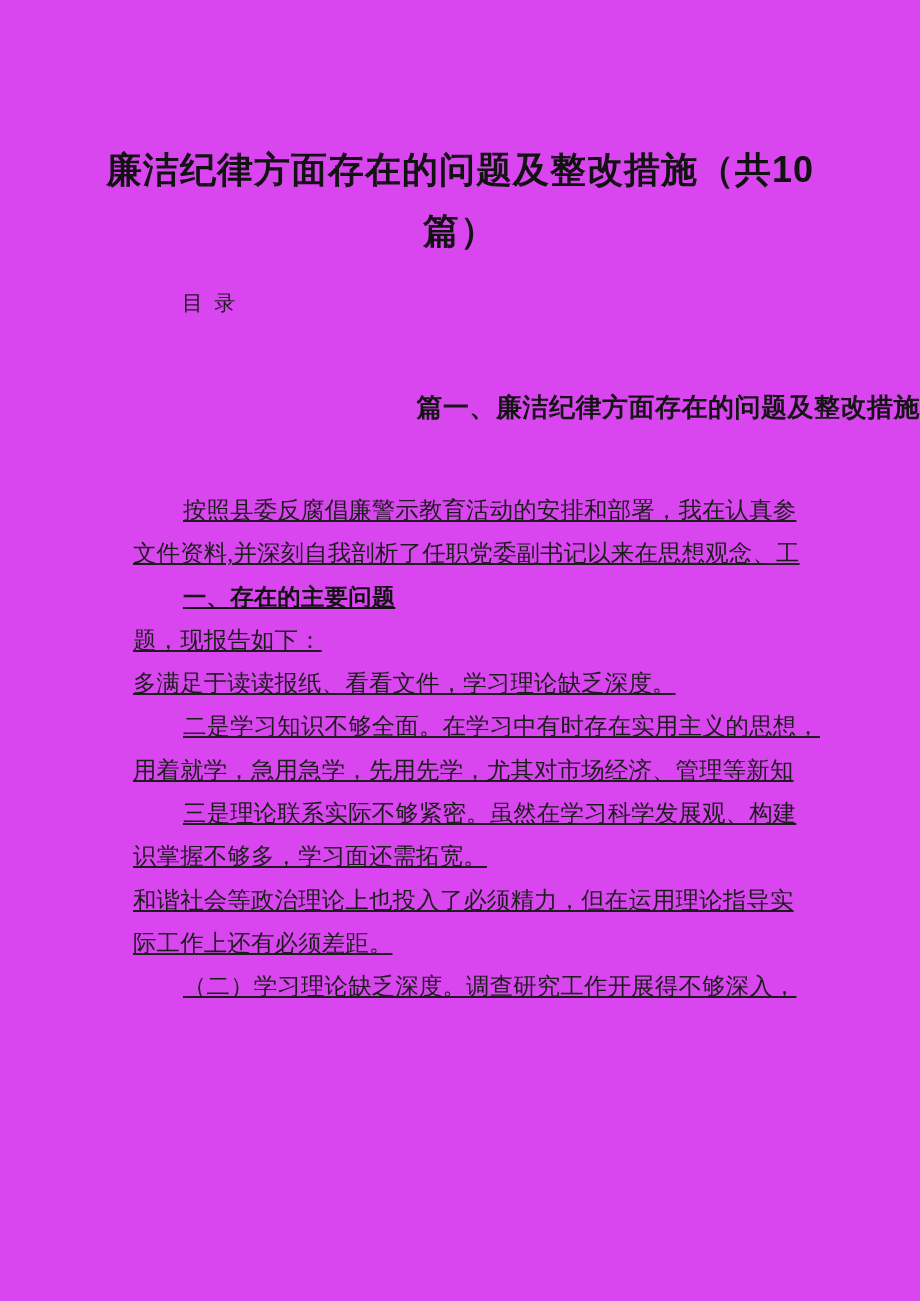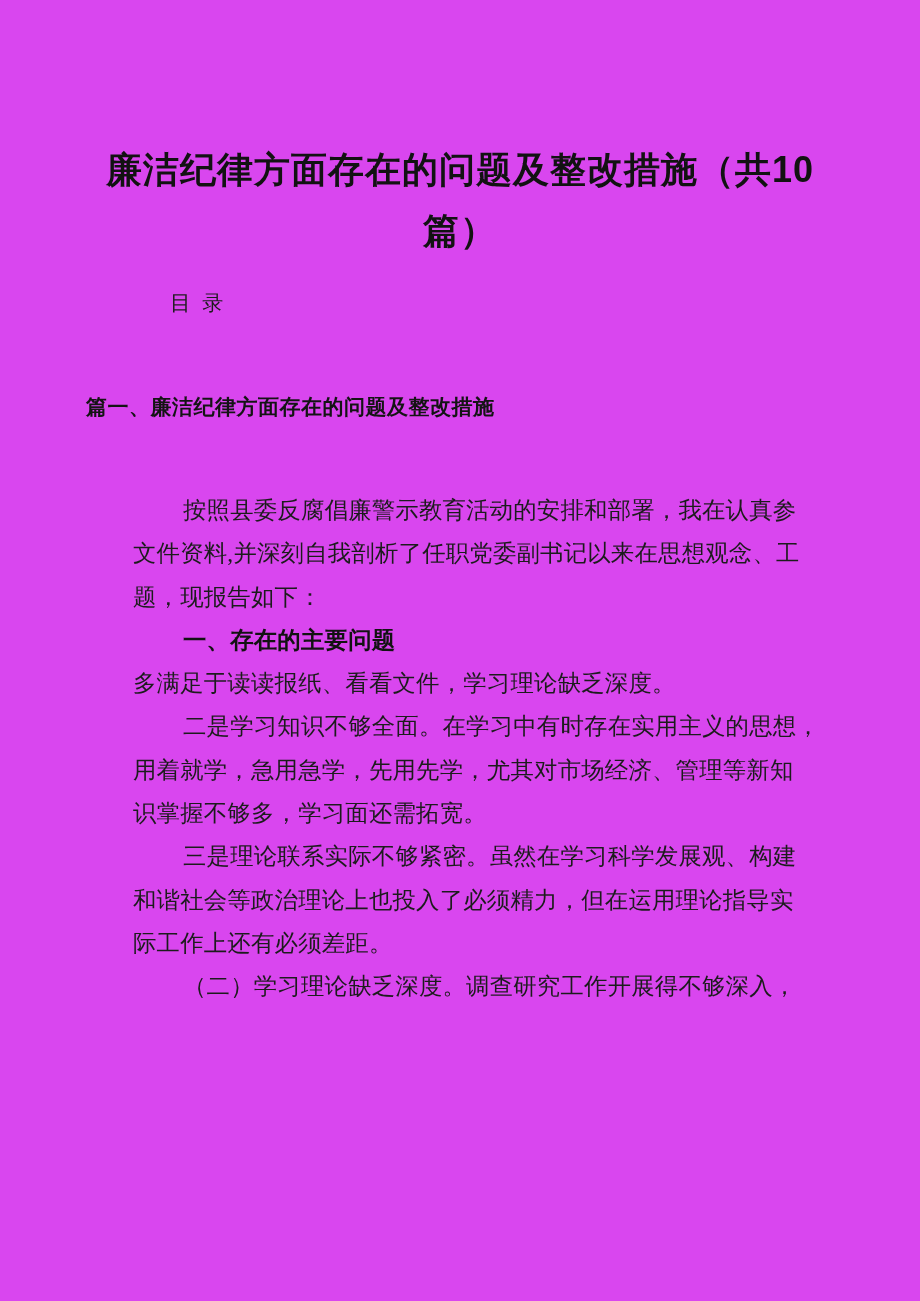--- a/index.html
+++ b/index.html
@@ -24,54 +24,55 @@
     font-family: "Liberation Sans", sans-serif;
     font-weight: bold;
     font-size: 36px;
     line-height: 61px;
     letter-spacing: 1px;
     color: #121212;
   }
   .toc-label {
     position: absolute;
     top: 289px;
-    left: 170px;
+    left: 182px;
     font-family: "Liberation Serif", serif;
     font-size: 21px;
     line-height: 28px;
     letter-spacing: 3px;
     color: #1c1c1c;
   }
   .toc-entry {
     position: absolute;
     top: 390px;
     left: 86px;
     right: 0;
-    text-align: left;
+    text-align: right;
     font-family: "Liberation Sans", sans-serif;
     font-weight: bold;
-    font-size: 21px;
+    font-size: 26px;
     line-height: 34px;
     letter-spacing: 0.5px;
     color: #141414;
   }
   .doc-body {
     position: absolute;
     top: 489px;
     left: 133px;
     width: 670px;
     font-family: "Liberation Serif", serif;
     font-size: 23.4px;
     line-height: 43.3px;
     letter-spacing: 0.2px;
     color: #1c1c1c;
   }
   .body-line {
     white-space: nowrap;
     height: 43.3px;
+    text-decoration: underline;
   }
   .body-line.indent {
     padding-left: 50px;
   }
   .body-line.heading {
     font-family: "Liberation Sans", sans-serif;
     font-weight: bold;
     color: #121212;
   }
 </style>
@@ -85,25 +86,25 @@
     <div>篇）</div>
   </div>
 
   <div class="toc-label">目 录</div>
 
   <div class="toc-entry">篇一、廉洁纪律方面存在的问题及整改措施</div>
 
   <div class="doc-body" id="doc-body">
       <div class="body-line indent">按照县委反腐倡廉警示教育活动的安排和部署，我在认真参</div>
       <div class="body-line">文件资料,并深刻自我剖析了任职党委副书记以来在思想观念、工</div>
+      <div class="body-line indent heading">一、存在的主要问题</div>
       <div class="body-line">题，现报告如下：</div>
-      <div class="body-line indent heading">一、存在的主要问题</div>
       <div class="body-line">多满足于读读报纸、看看文件，学习理论缺乏深度。</div>
       <div class="body-line indent">二是学习知识不够全面。在学习中有时存在实用主义的思想，</div>
       <div class="body-line">用着就学，急用急学，先用先学，尤其对市场经济、管理等新知</div>
+      <div class="body-line indent">三是理论联系实际不够紧密。虽然在学习科学发展观、构建</div>
       <div class="body-line">识掌握不够多，学习面还需拓宽。</div>
-      <div class="body-line indent">三是理论联系实际不够紧密。虽然在学习科学发展观、构建</div>
       <div class="body-line">和谐社会等政治理论上也投入了必须精力，但在运用理论指导实</div>
       <div class="body-line">际工作上还有必须差距。</div>
       <div class="body-line indent">（二）学习理论缺乏深度。调查研究工作开展得不够深入，</div>
     </div>
 
 </div>
 
 </body></html>

